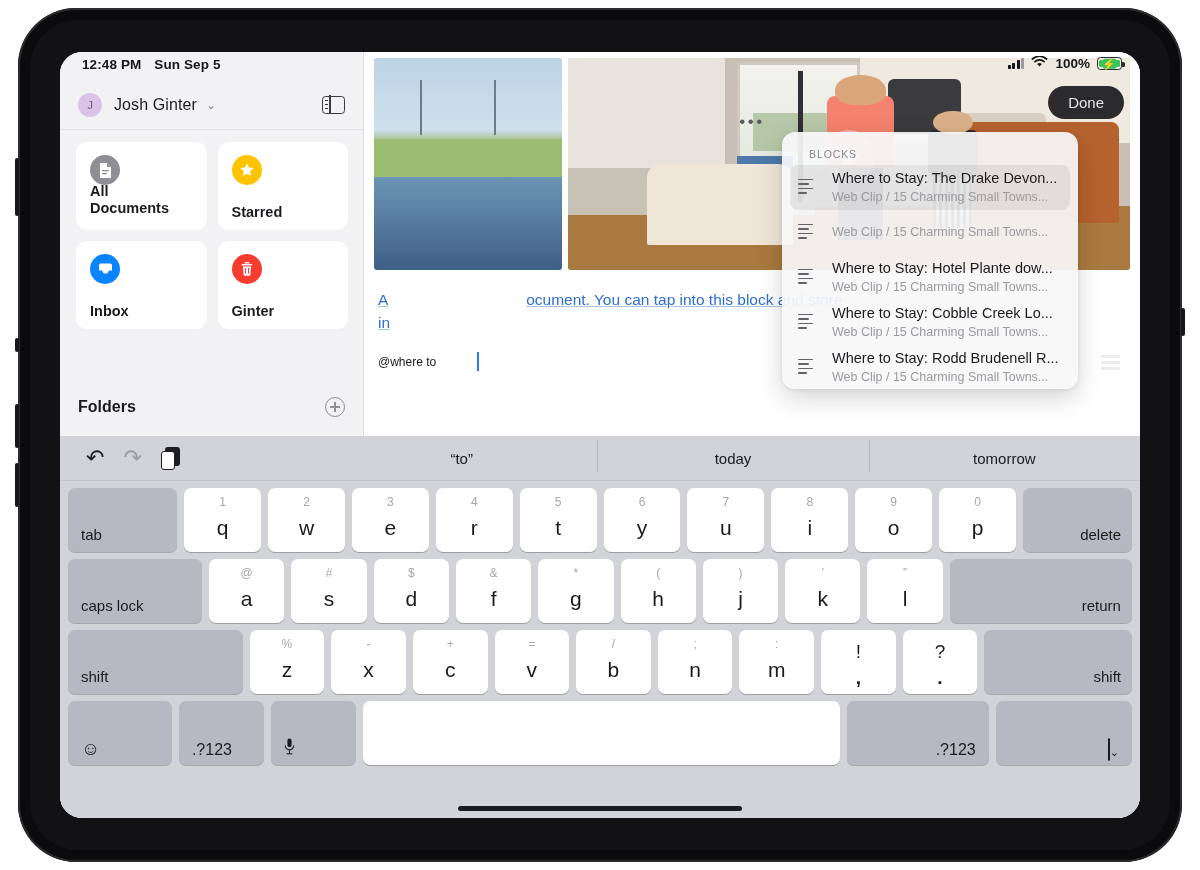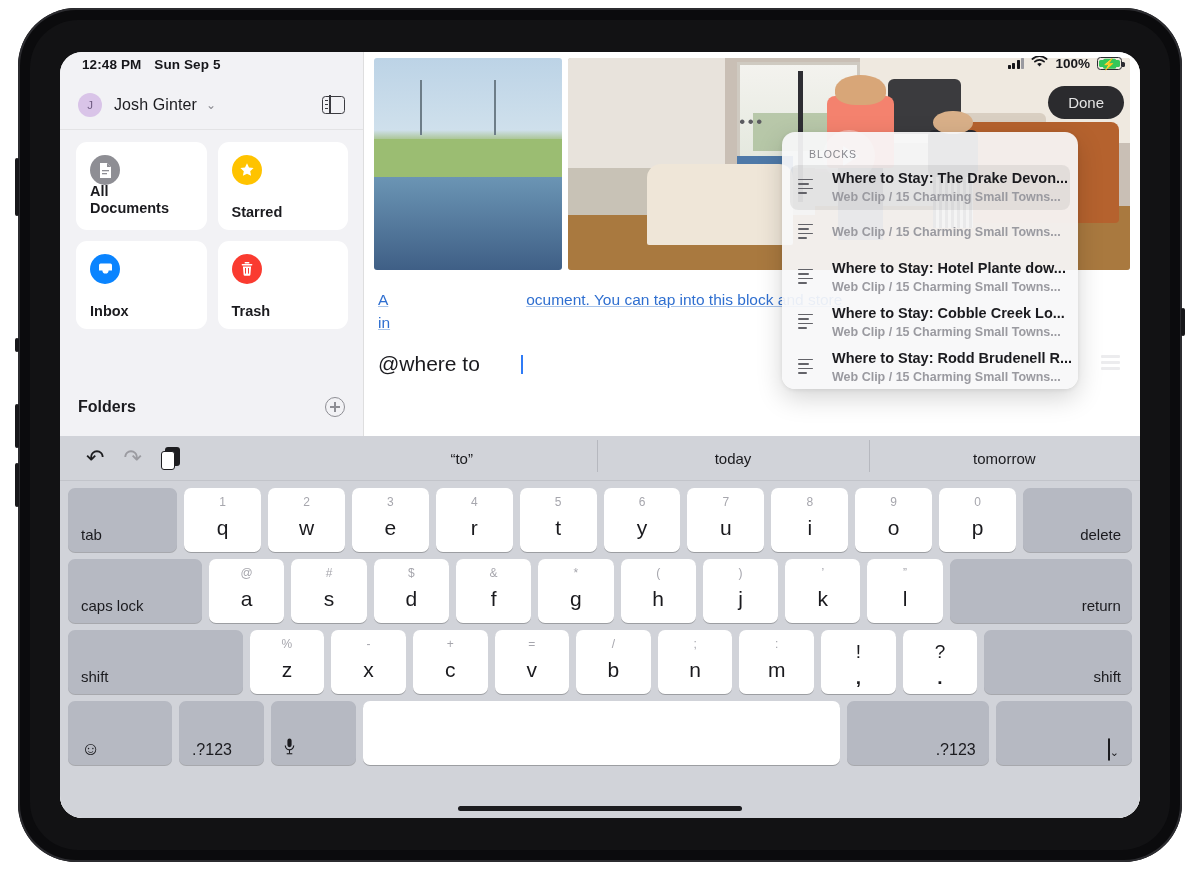--- a/index.html
+++ b/index.html
@@ -233,21 +233,21 @@
 
   
   #para {
     position: absolute; left: 14px; top: 236px; right: 26px;
     font-size: 15.5px; line-height: 1.5; color: #2f6fd0;
   }
   #para .lnk { text-decoration: underline; text-decoration-color: #a8c4ea; }
 
   #atline {
     position: absolute; left: 14px; top: 300px; right: 26px;
-    font-size: 21px; color: #1a1a1e; display: flex; align-items: center; gap: 40px;
+    font-size: 12px; color: #1a1a1e; display: flex; align-items: center; gap: 40px;
   }
   #caret {
     display: inline-block; width: 1.8px; height: 19px; background: #2f7bf6;
     margin-left: 1px;
   }
   #block-handle {
     position: absolute; right: 20px; top: 303px; width: 19px;
   }
   #block-handle i { display: block; height: 3px; background: #ececee; margin-bottom: 3px; border-radius: 1px; }
 
@@ -257,21 +257,21 @@
     width: 296px; height: 257px;
     background: rgba(248,248,249,.93);
     border-radius: 13px;
     box-shadow: 0 9px 26px rgba(0,0,0,.17), 0 1px 4px rgba(0,0,0,.08);
     z-index: 55; overflow: hidden;
   }
   #blocks-title {
     position: absolute; left: 27px; top: 16px;
     font-size: 10.5px; letter-spacing: .9px; color: #87878d; font-weight: 500;
   }
-  #blocks-list { position: absolute; left: 0; top: 33px; right: 0; font-weight: bold; }
+  #blocks-list { position: absolute; left: 0; top: 33px; right: 0; }
   .block-item {
     display: flex; align-items: center; height: 45px;
     margin: 0 8px; padding: 0 8px; border-radius: 8px;
   }
   .block-item.sel { background: rgba(0,0,0,.065); }
   .block-ic { width: 22px; flex: 0 0 22px; }
   .block-ic i { display: block; height: 1.9px; background: #636369; margin-bottom: 2.6px; border-radius: 1px; }
   .block-ic i:nth-child(1){ width: 15px; }
   .block-ic i:nth-child(2){ width: 11px; }
   .block-ic i:nth-child(3){ width: 15px; }
@@ -401,21 +401,21 @@
         <div class="tile">
           <div class="glyph" style="background:#fa3b30;">
             <svg width="14" height="16" viewBox="0 0 14 16" aria-hidden="true">
               <rect x="4.6" y="1" width="4.8" height="1.6" rx=".6" fill="#fff"></rect>
               <rect x="1.6" y="2.9" width="10.8" height="1.7" rx=".8" fill="#fff"></rect>
               <path d="M2.9 5.4h8.2l-.7 8.3a1.2 1.2 0 01-1.2 1.1H4.8a1.2 1.2 0 01-1.2-1.1z" fill="#fff"></path>
               <rect x="5" y="7" width="1" height="5.6" fill="#fa3b30"></rect>
               <rect x="8" y="7" width="1" height="5.6" fill="#fa3b30"></rect>
             </svg>
           </div>
-          <div class="tlabel">Trash</div>
+          <div class="tlabel">Ginter</div>
         </div>
       </div>
 
       <div id="folders-header">
         <div id="folders-title">Folders</div>
         <div id="folder-add"></div>
       </div>
 
       <div id="folder-row">
         <span>

